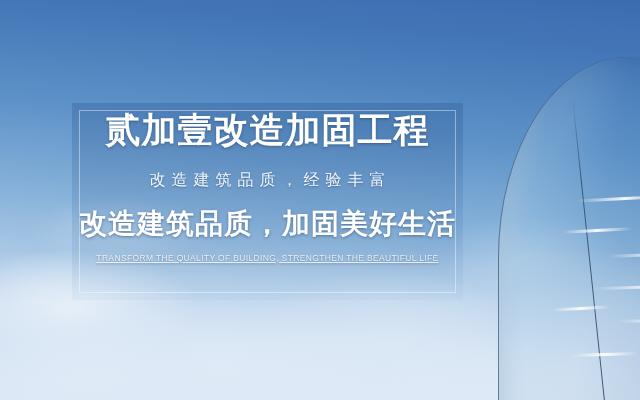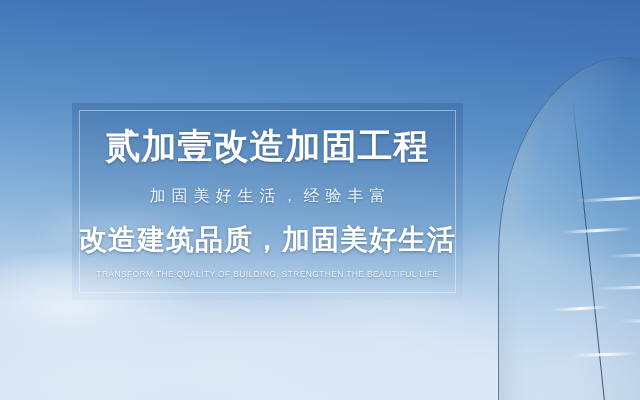--- a/index.html
+++ b/index.html
@@ -154,21 +154,21 @@
     border: 1px solid rgba(255,255,255,0.42);
     pointer-events: none;
   }
   .panel-inner {
     position: absolute;
     inset: 0;
     display: flex;
     flex-direction: column;
     align-items: center;
     justify-content: flex-start;
-    padding-top: 24px;
+    padding-top: 8px;
     box-sizing: border-box;
   }
 
   .headline {
     color: #ffffff;
     font-size: 35px;
     font-weight: bold;
     line-height: 1.1;
     letter-spacing: 1px;
     text-shadow: 0 1px 3px rgba(20,45,80,0.45);
@@ -194,20 +194,21 @@
     white-space: nowrap;
   }
   .engline {
     color: rgba(255,255,255,0.80);
     font-size: 8.5px;
     font-weight: normal;
     letter-spacing: 0.35px;
     margin-top: 10px;
     white-space: nowrap;
     text-shadow: 0 1px 2px rgba(20,45,80,0.35);
+    text-decoration: underline;
   }
 </style>
 </head>
 <body>
 
 <div id="banner">
 
   <div class="sky">
     <div class="cloud c7"></div>
     <div class="cloud c8"></div>
@@ -234,19 +235,19 @@
       <div class="glint g7"></div>
       <div class="glint g8"></div>
 
     </div>
   </div>
 
   <div class="panel">
     <div class="panel-border"></div>
     <div class="panel-inner">
       <div class="headline">贰加壹改造加固工程</div>
-      <div class="subline">加固美好生活，经验丰富</div>
+      <div class="subline">改造建筑品质，经验丰富</div>
       <div class="tagline">改造建筑品质，加固美好生活</div>
       <div class="engline">TRANSFORM THE QUALITY OF BUILDING, STRENGTHEN THE BEAUTIFUL LIFE</div>
     </div>
   </div>
 
 </div>
 
 </body></html>

